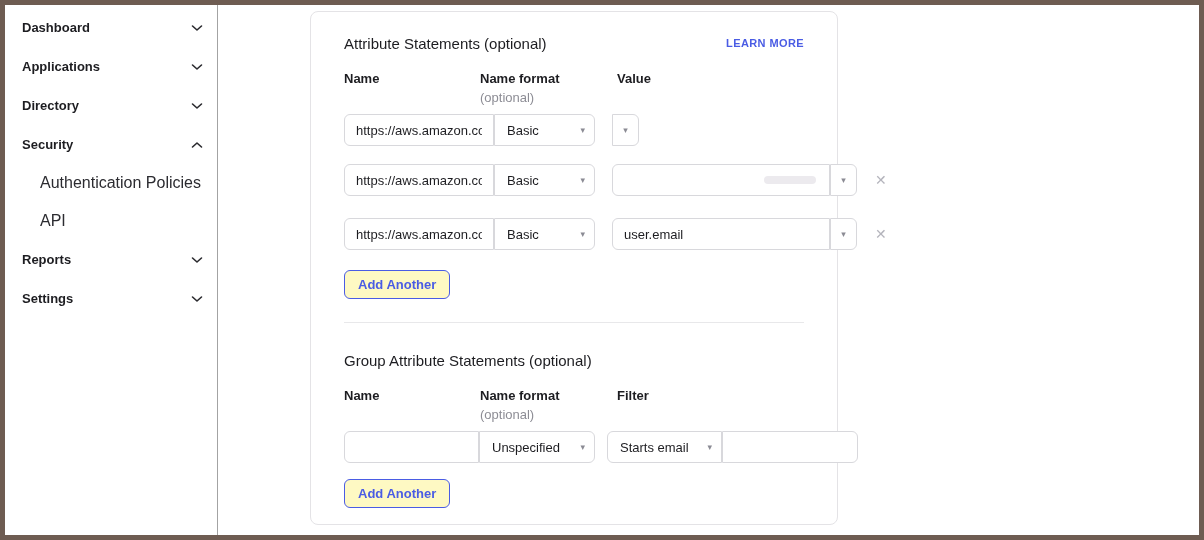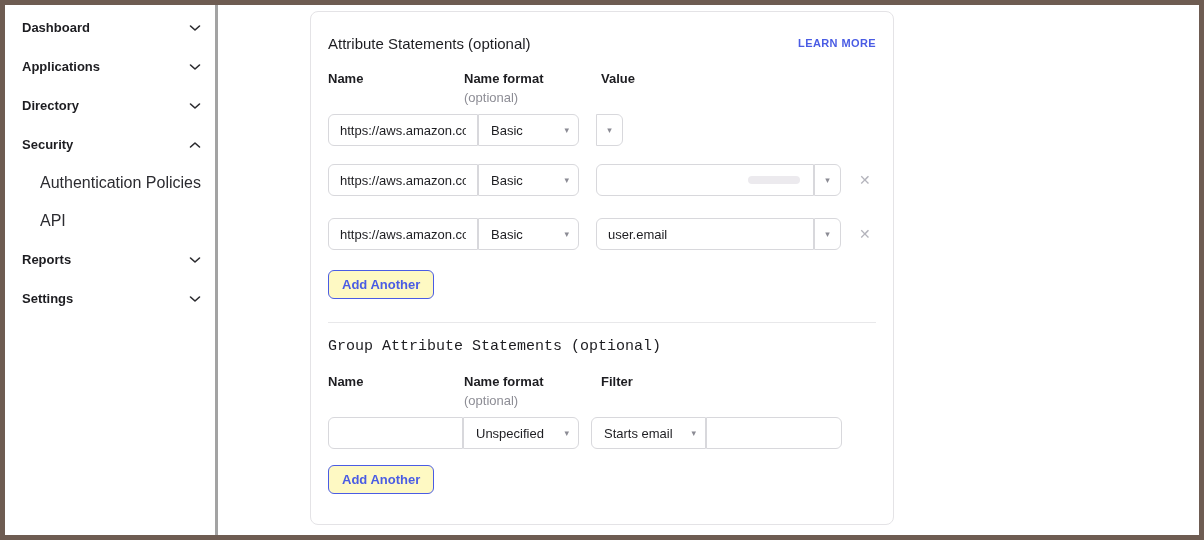--- a/index.html
+++ b/index.html
@@ -7,37 +7,37 @@
   body { font-family:"Liberation Sans", sans-serif; color:#1d1d21; background:#fff; }
 
   .frame {
     position:absolute; left:0; top:0; width:1204px; height:540px;
     border:5px solid #6e5c52; background:#ffffff; overflow:hidden;
   }
 
   
   .sidebar {
     position:absolute; left:0; top:0; bottom:0; width:213px;
-    border-right:3px solid #a3a3a3; padding:3px 0 0 17px; background:#fff;
+    border-right:1px solid #a3a3a3; padding:3px 0 0 17px; background:#fff;
   }
   .nav-item {
     height:39px; display:flex; align-items:center; justify-content:space-between;
     padding-right:14px; cursor:pointer;
   }
   .nav-item .lbl { font-size:13px; font-weight:700; color:#1d1d21; }
   .nav-sub { height:38px; display:flex; align-items:center; padding-left:18px; cursor:pointer; }
   .nav-sub .lbl { font-size:16px; font-weight:400; color:#2b2b30; }
   .chev { width:12px; height:8px; flex:0 0 auto; }
   .chev polyline { fill:none; stroke:#2a2a2e; stroke-width:1.6; stroke-linecap:round; stroke-linejoin:round; }
 
   
   .card {
-    position:absolute; left:305px; top:6px; width:584px; height:514px;
+    position:absolute; left:305px; top:6px; width:528px; height:514px;
     background:#fff; border:1px solid #e4e3e6; border-radius:8px;
-    padding:0 17px;
+    padding:0 33px;
   }
 
   .section-head { margin-top:21px; height:20px; display:flex; align-items:center; justify-content:space-between; }
   .section-title { font-size:15px; font-weight:500; color:#1d1d21; }
   .learn-more { font-size:11px; font-weight:700; letter-spacing:0.4px; color:#4a5ce4; text-decoration:none; cursor:pointer; }
 
   .col-headers { position:relative; margin-top:18px; height:38px; }
   .col-headers .h { position:absolute; top:0; font-size:13px; font-weight:700; color:#1d1d21; }
   .col-headers .note { position:absolute; top:19px; font-size:13px; font-weight:400; color:#8d8d95; }
 
@@ -211,21 +211,21 @@
         </div>
       </div>
       <button class="remove-x">✕</button>
     </div>
 
     <button class="add-btn">Add Another</button>
 
     <hr class="divider">
 
     
-    <div class="section-head mt27" style="margin-top:13px;font-family:Liberation Mono, monospace;">
+    <div class="section-head mt27" style="margin-top:27px;">
       <h2 class="section-title">Group Attribute Statements (optional)</h2>
     </div>
 
     <div class="col-headers">
       <span class="h" style="left:0;">Name</span>
       <span class="h" style="left:136px;">Name format</span>
       <span class="note" style="left:136px;">(optional)</span>
       <span class="h" style="left:273px;">Filter</span>
     </div>
 

